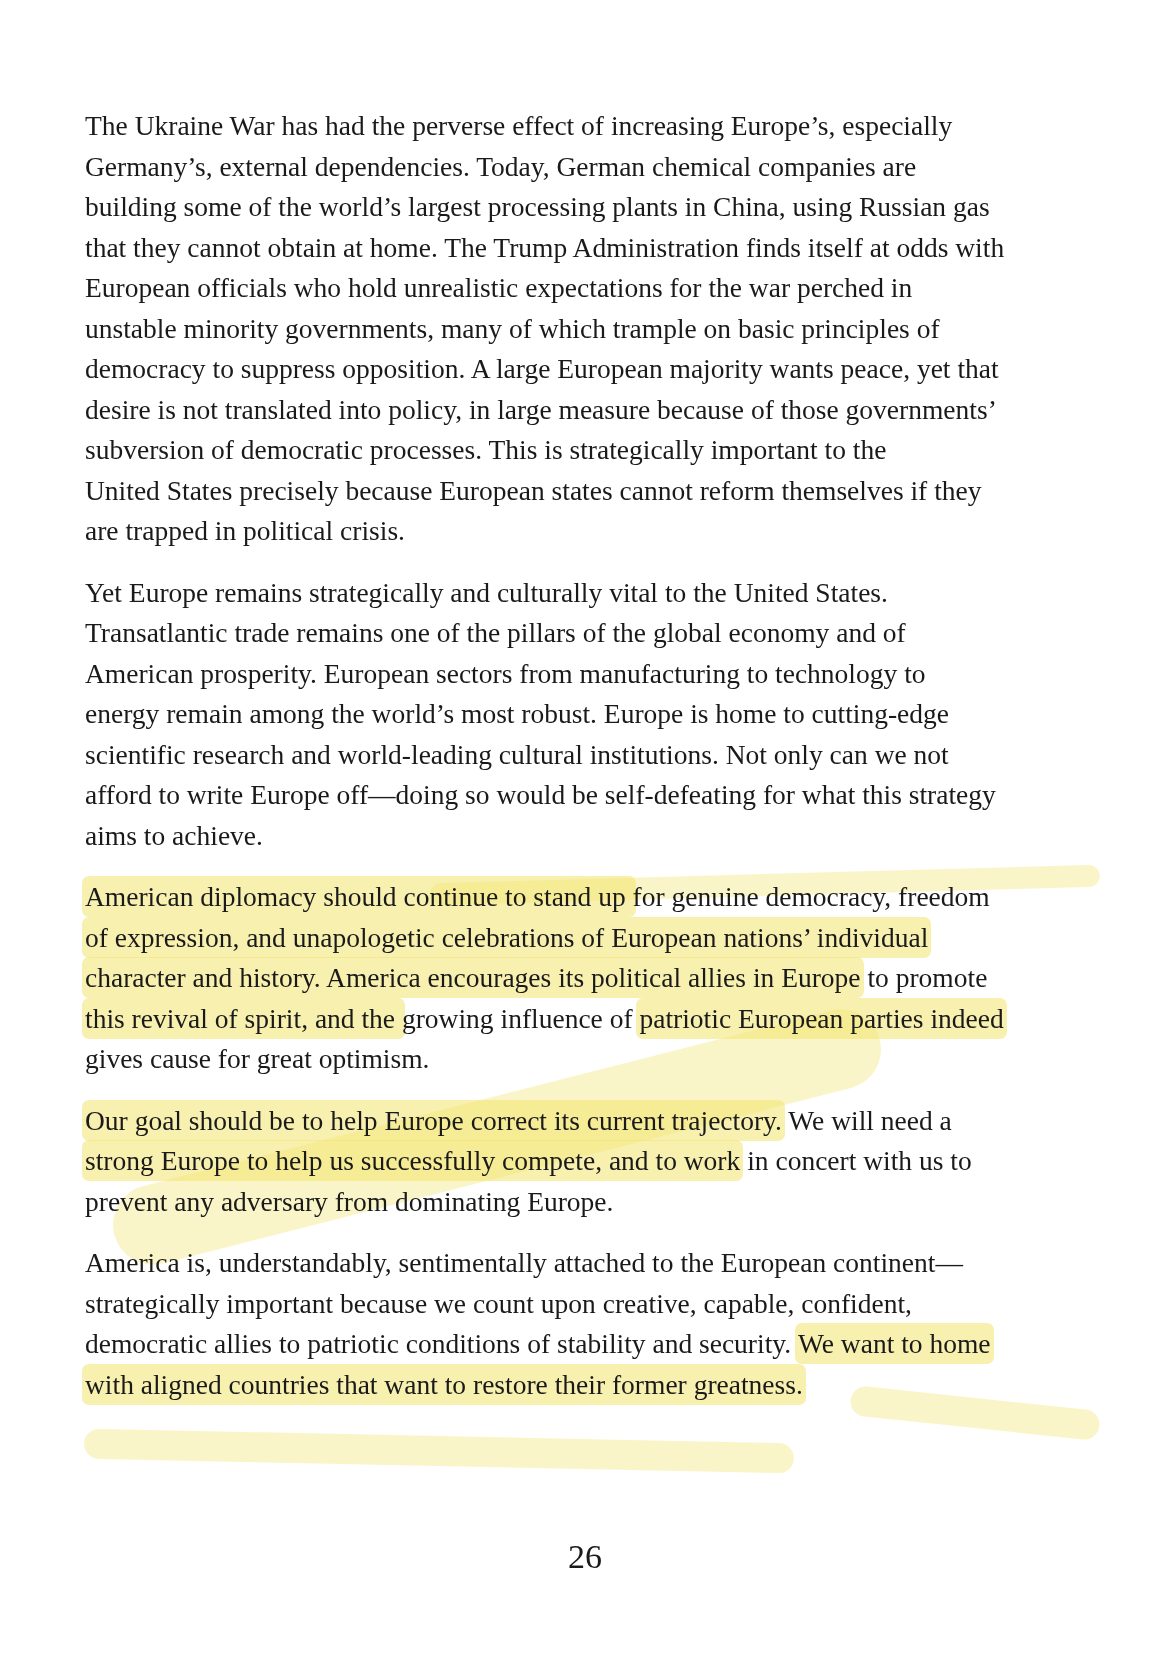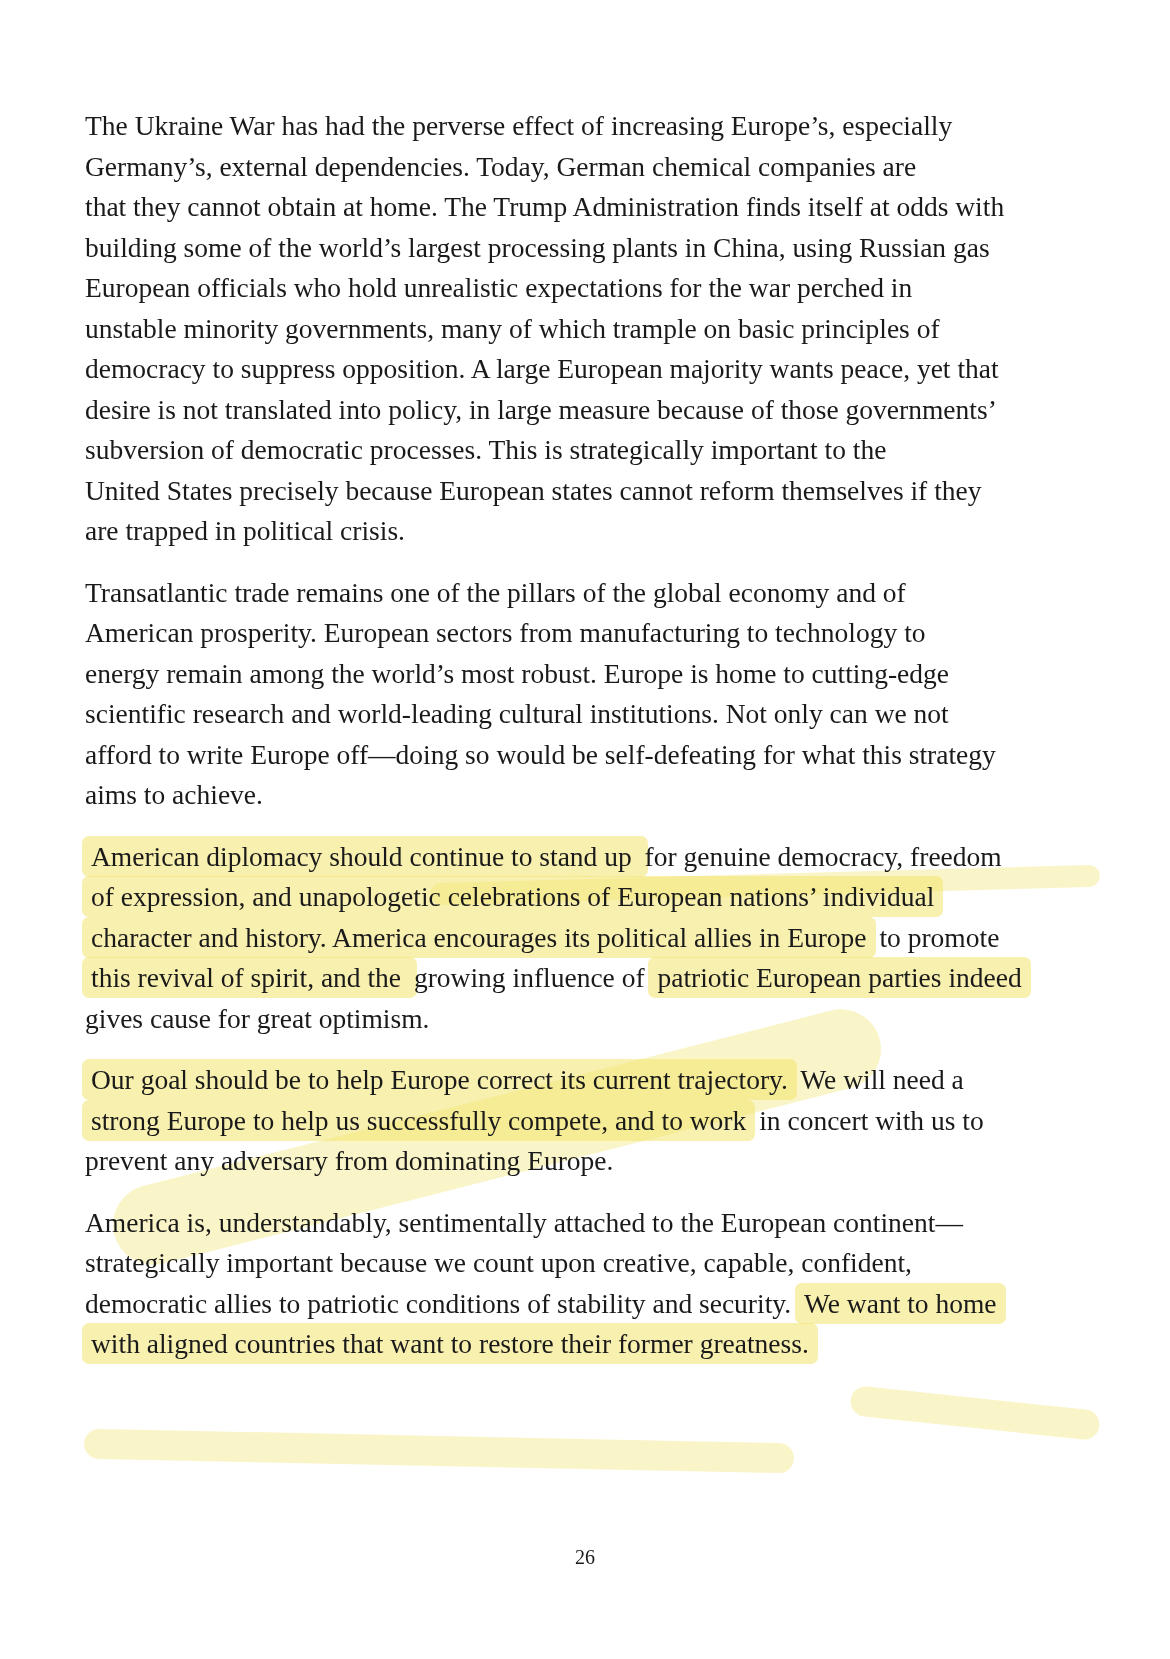--- a/index.html
+++ b/index.html
@@ -31,68 +31,69 @@
   .para { margin: 0 0 21px 0; }
   .line {
     white-space: nowrap;
     font-size: 27.5px;
     line-height: 40.5px;
     height: 40.5px;
   }
   .hl {
     background: var(--hl);
     border-radius: 7px;
-    padding: 5px 9px;
+    padding: 5px 3px;
     margin: 0 -3px;
   }
   .seg { background: transparent; }
   .stroke {
     position: absolute;
     background: var(--hl-soft);
     border-radius: 40px;
     z-index: 1;
   }
   #stroke-rise     { left: 430px;  top: 874px;  width: 670px; height: 22px; transform: rotate(-1.6deg); }
   #stroke-diagonal { left: 102px;  top: 1097px; width: 790px; height: 80px; transform: rotate(-14.3deg); }
   #stroke-hook     { left: 850px;  top: 1398px; width: 250px; height: 30px; transform: rotate(6deg); }
   #stroke-tail     { left: 84px;   top: 1436px; width: 710px; height: 30px; transform: rotate(1.2deg); }
   .page-number {
     position: absolute;
     left: 0; top: 1542px;
     width: 100%;
     text-align: center;
-    font-size: 20px;
+    font-size: 34px;
     line-height: 30px;
     z-index: 2;
   }
 </style>
 </head>
 <body>
 
 <div class="page">
   <div class="stroke" id="stroke-rise"></div>
   <div class="stroke" id="stroke-diagonal"></div>
   <div class="stroke" id="stroke-hook"></div>
   <div class="stroke" id="stroke-tail"></div>
 
   <div class="content">
       <div class="para">
         <div class="line"><span class="seg">The Ukraine War has had the perverse effect of increasing Europe’s, especially</span></div>
         <div class="line"><span class="seg">Germany’s, external dependencies. Today, German chemical companies are</span></div>
+        <div class="line"><span class="seg">building some of the world’s largest processing plants in China, using Russian gas</span></div>
         <div class="line"><span class="seg">that they cannot obtain at home. The Trump Administration finds itself at odds with</span></div>
-        <div class="line"><span class="seg">building some of the world’s largest processing plants in China, using Russian gas</span></div>
         <div class="line"><span class="seg">European officials who hold unrealistic expectations for the war perched in</span></div>
         <div class="line"><span class="seg">unstable minority governments, many of which trample on basic principles of</span></div>
         <div class="line"><span class="seg">democracy to suppress opposition. A large European majority wants peace, yet that</span></div>
         <div class="line"><span class="seg">desire is not translated into policy, in large measure because of those governments’</span></div>
         <div class="line"><span class="seg">subversion of democratic processes. This is strategically important to the</span></div>
         <div class="line"><span class="seg">United States precisely because European states cannot reform themselves if they</span></div>
         <div class="line"><span class="seg">are trapped in political crisis.</span></div>
       </div>
       <div class="para">
+        <div class="line"><span class="seg">Yet Europe remains strategically and culturally vital to the United States.</span></div>
         <div class="line"><span class="seg">Transatlantic trade remains one of the pillars of the global economy and of</span></div>
         <div class="line"><span class="seg">American prosperity. European sectors from manufacturing to technology to</span></div>
         <div class="line"><span class="seg">energy remain among the world’s most robust. Europe is home to cutting-edge</span></div>
         <div class="line"><span class="seg">scientific research and world-leading cultural institutions. Not only can we not</span></div>
         <div class="line"><span class="seg">afford to write Europe off—doing so would be self-defeating for what this strategy</span></div>
         <div class="line"><span class="seg">aims to achieve.</span></div>
       </div>
       <div class="para">
         <div class="line"><span class="hl">American diplomacy should continue to stand up </span><span class="seg">for genuine democracy, freedom</span></div>
         <div class="line"><span class="hl">of expression, and unapologetic celebrations of European nations’ individual</span></div>

